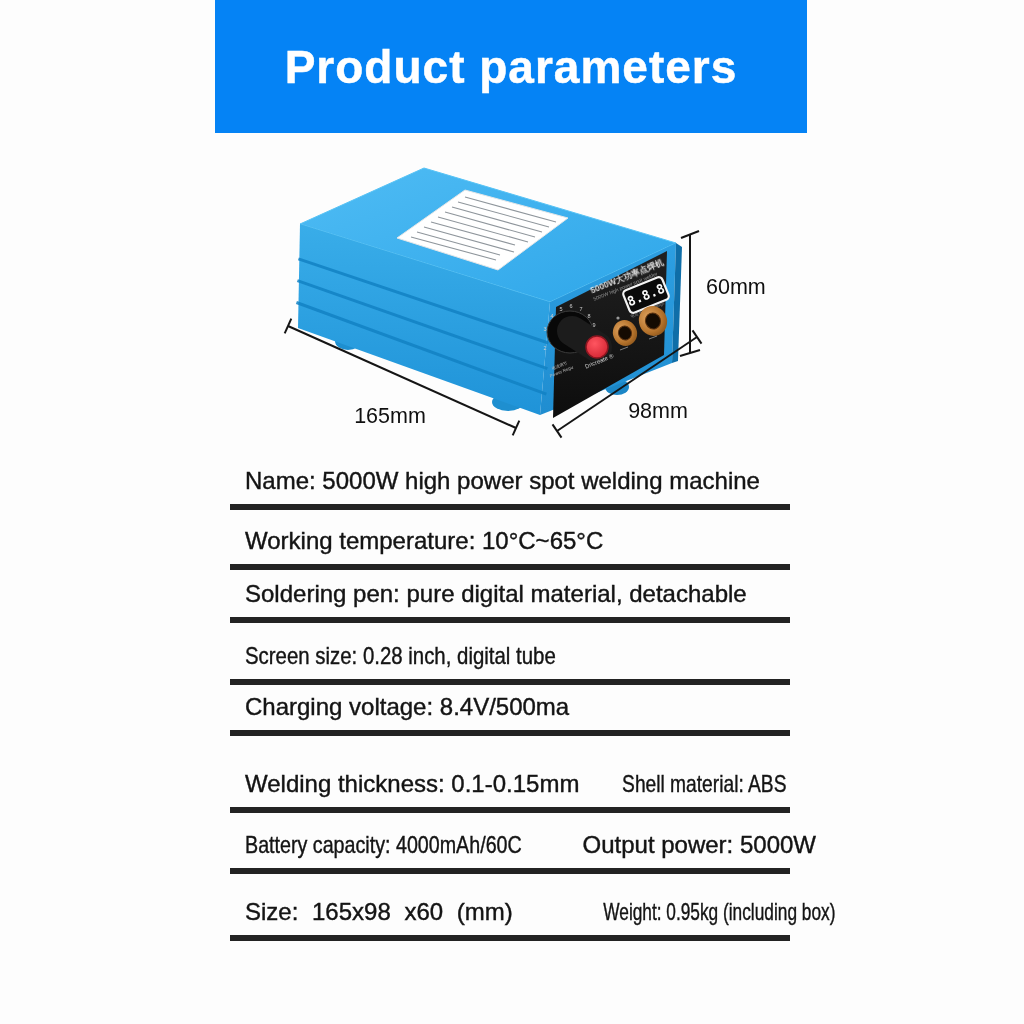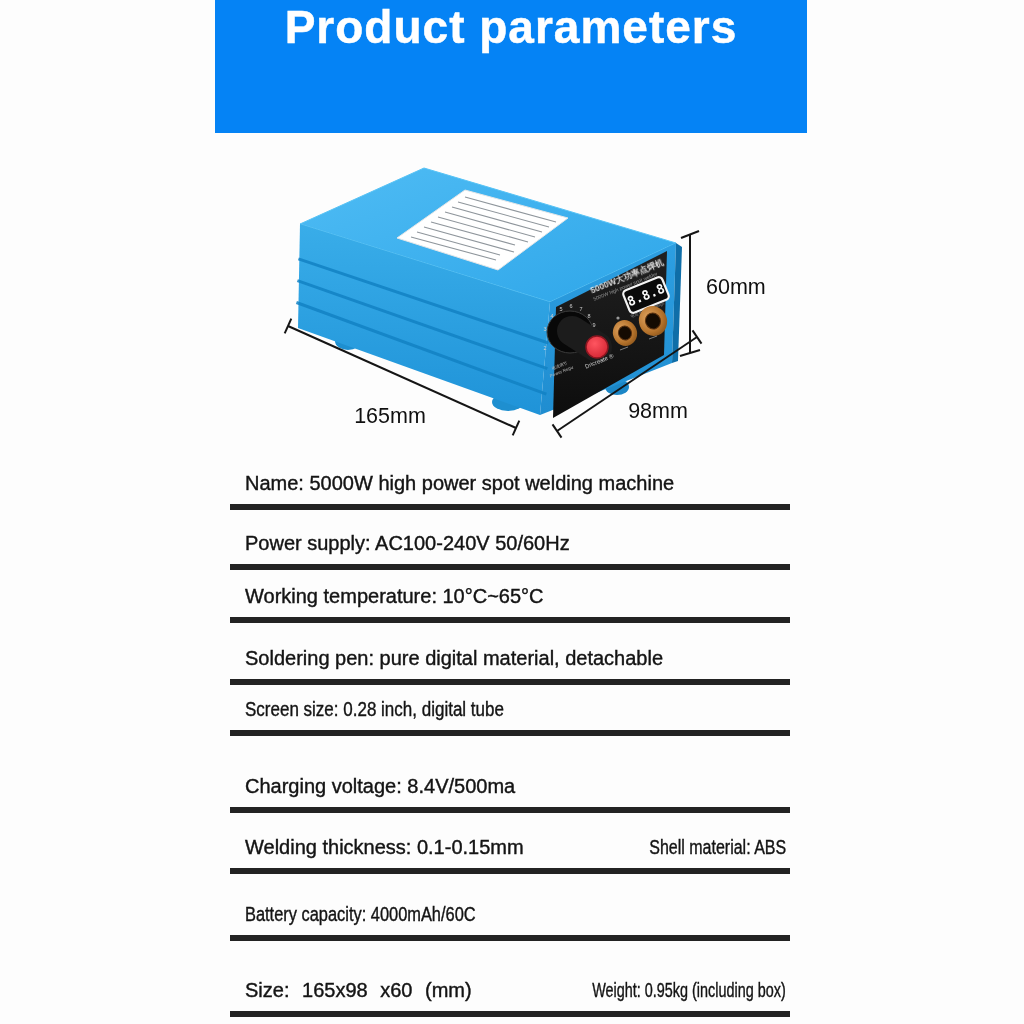--- a/index.html
+++ b/index.html
@@ -1,28 +1,28 @@
 <!DOCTYPE html>
 <html><head>
 <meta charset="utf-8">
 <style>
   html,body{margin:0;padding:0;background:#fff;}
   .page{position:relative;width:1024px;height:1024px;background:#fdfdfd;overflow:hidden;
         font-family:"Liberation Sans",sans-serif;color:#111;}
   
   .banner{position:absolute;left:215px;top:0;width:592px;height:133px;background:#0583f5;
-          display:flex;justify-content:center;}
+          display:flex;align-items:center;justify-content:center;}
   .banner-title{color:#fff;font-size:46px;font-weight:bold;letter-spacing:1px;
                 -webkit-text-stroke:0.5px #fff;}
   
   .device-wrap{position:absolute;left:270px;top:155px;width:520px;height:300px;}
   
   .specs{position:absolute;left:230px;top:455px;width:560px;}
   .spec-row{box-sizing:border-box;display:flex;justify-content:space-between;align-items:flex-end;
-            border-bottom:6px solid #232323;padding:0 4px 9px 15px;font-size:20px;color:#141414;
+            border-bottom:6px solid #232323;padding:0 4px 9px 15px;font-size:24px;color:#141414;
             -webkit-text-stroke:0.4px #141414;white-space:nowrap;}
   .specs .spec-row:nth-child(1){height:55px}
   .specs .spec-row:nth-child(2){height:60px}
   .specs .spec-row:nth-child(3){height:53px}
   .specs .spec-row:nth-child(4){height:62px}
   .specs .spec-row:nth-child(5){height:51px}
   .specs .spec-row:nth-child(6){height:77px}
   .specs .spec-row:nth-child(7){height:61px}
   .specs .spec-row:nth-child(8){height:67px}
   .specs .spec-row:nth-child(9){height:76px}
@@ -173,24 +173,20 @@
       <text class="dim-label" x="436" y="139" text-anchor="start">60mm</text>
     </svg>
   </div>
 
   <div class="specs">
     <div class="spec-row">
       <span>Name: 5000W high power spot welding machine</span>
       <span></span>
     </div>
     <div class="spec-row">
-      <span>Power supply: AC100-240V 50/60Hz</span>
-      <span></span>
-    </div>
-    <div class="spec-row">
       <span>Working temperature: 10°C~65°C</span>
       <span></span>
     </div>
     <div class="spec-row">
       <span>Soldering pen: pure digital material, detachable</span>
       <span></span>
     </div>
     <div class="spec-row">
       <span class="cond85">Screen size: 0.28 inch, digital tube</span>
       <span></span>
@@ -198,20 +194,21 @@
     <div class="spec-row">
       <span>Charging voltage: 8.4V/500ma</span>
       <span></span>
     </div>
     <div class="spec-row">
       <span>Welding thickness: 0.1-0.15mm</span>
       <span class="cond80r">Shell material: ABS</span>
     </div>
     <div class="spec-row">
       <span class="cond82">Battery capacity: 4000mAh/60C</span>
+      <span>Output power: 5000W</span>
     </div>
     <div class="spec-row">
       <span class="spaced">Size:  165x98 x60  (mm)</span>
       <span class="cond72r">Weight: 0.95kg (including box)</span>
     </div>
   </div>
 
 </div>
 
 </body></html>

